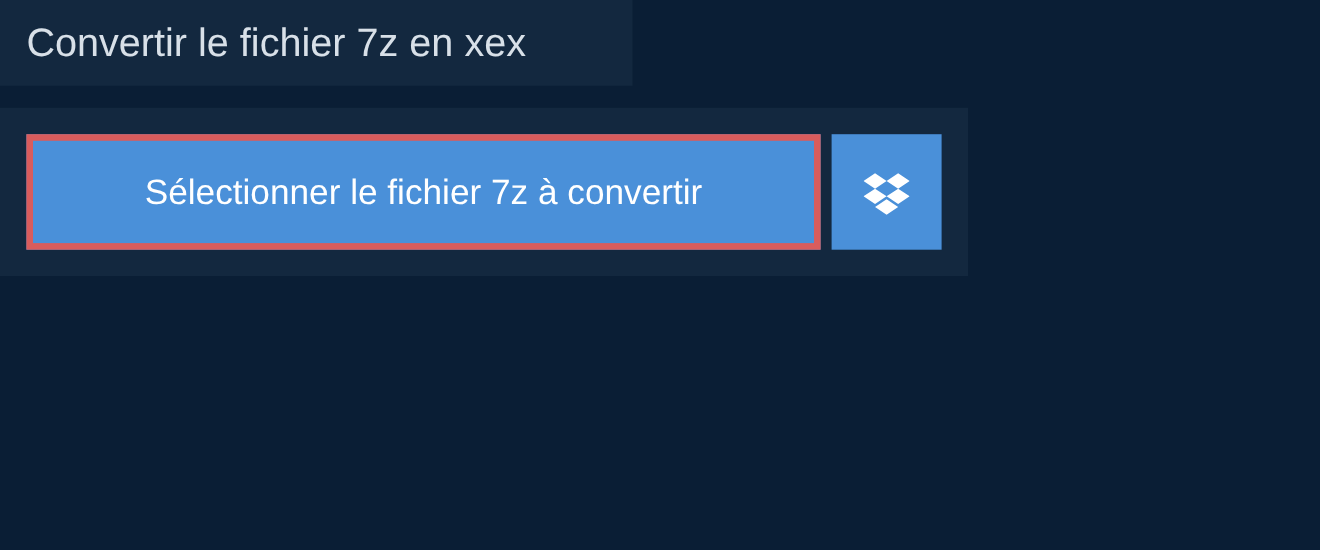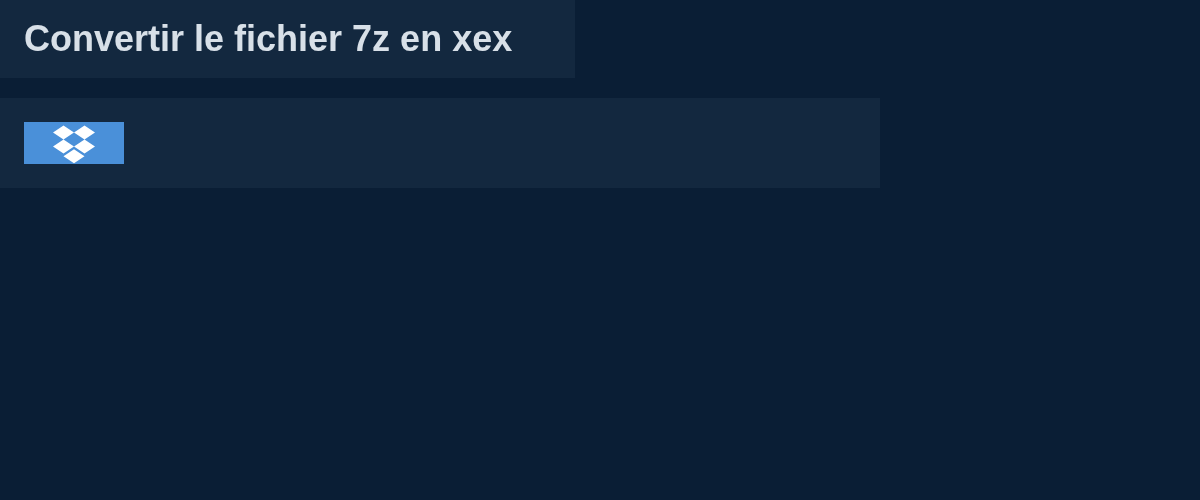--- a/index.html
+++ b/index.html
@@ -16,21 +16,21 @@
     }
     .header-bar {
       background-color: #13283f;
       padding: 18px 24px;
       display: inline-block;
       min-width: 575px;
     }
     .header-title {
       color: #d8e0e8;
       font-size: 36px;
-      font-weight: 700;
+      font-weight: 400;
     }
     .upload-panel {
       background-color: #13283f;
       margin-top: 20px;
       padding: 24px;
       width: 880px;
       display: flex;
       gap: 10px;
       align-items: stretch;
     }
@@ -66,20 +66,23 @@
 </head>
 <body>
 
 
 
 <div class="header-bar">
   <h1 class="header-title">Convertir le fichier 7z en xex</h1>
 </div>
 
 <div class="upload-panel">
+  <button class="select-file-button">
+    <span>Sélectionner le fichier 7z à convertir</span>
+  </button>
   <button class="dropbox-button">
     <svg class="dropbox-icon" viewBox="0 0 24 24">
       <path d="M6 2L12 6L6 10L0 6L6 2M18 2L24 6L18 10L12 6L18 2M0 14L6 10L12 14L6 18L0 14M18 10L24 14L18 18L12 14L18 10M6 19.5L12 15.5L18 19.5L12 23.5L6 19.5Z"></path>
     </svg>
   </button>
 </div>
 
 
 
 

